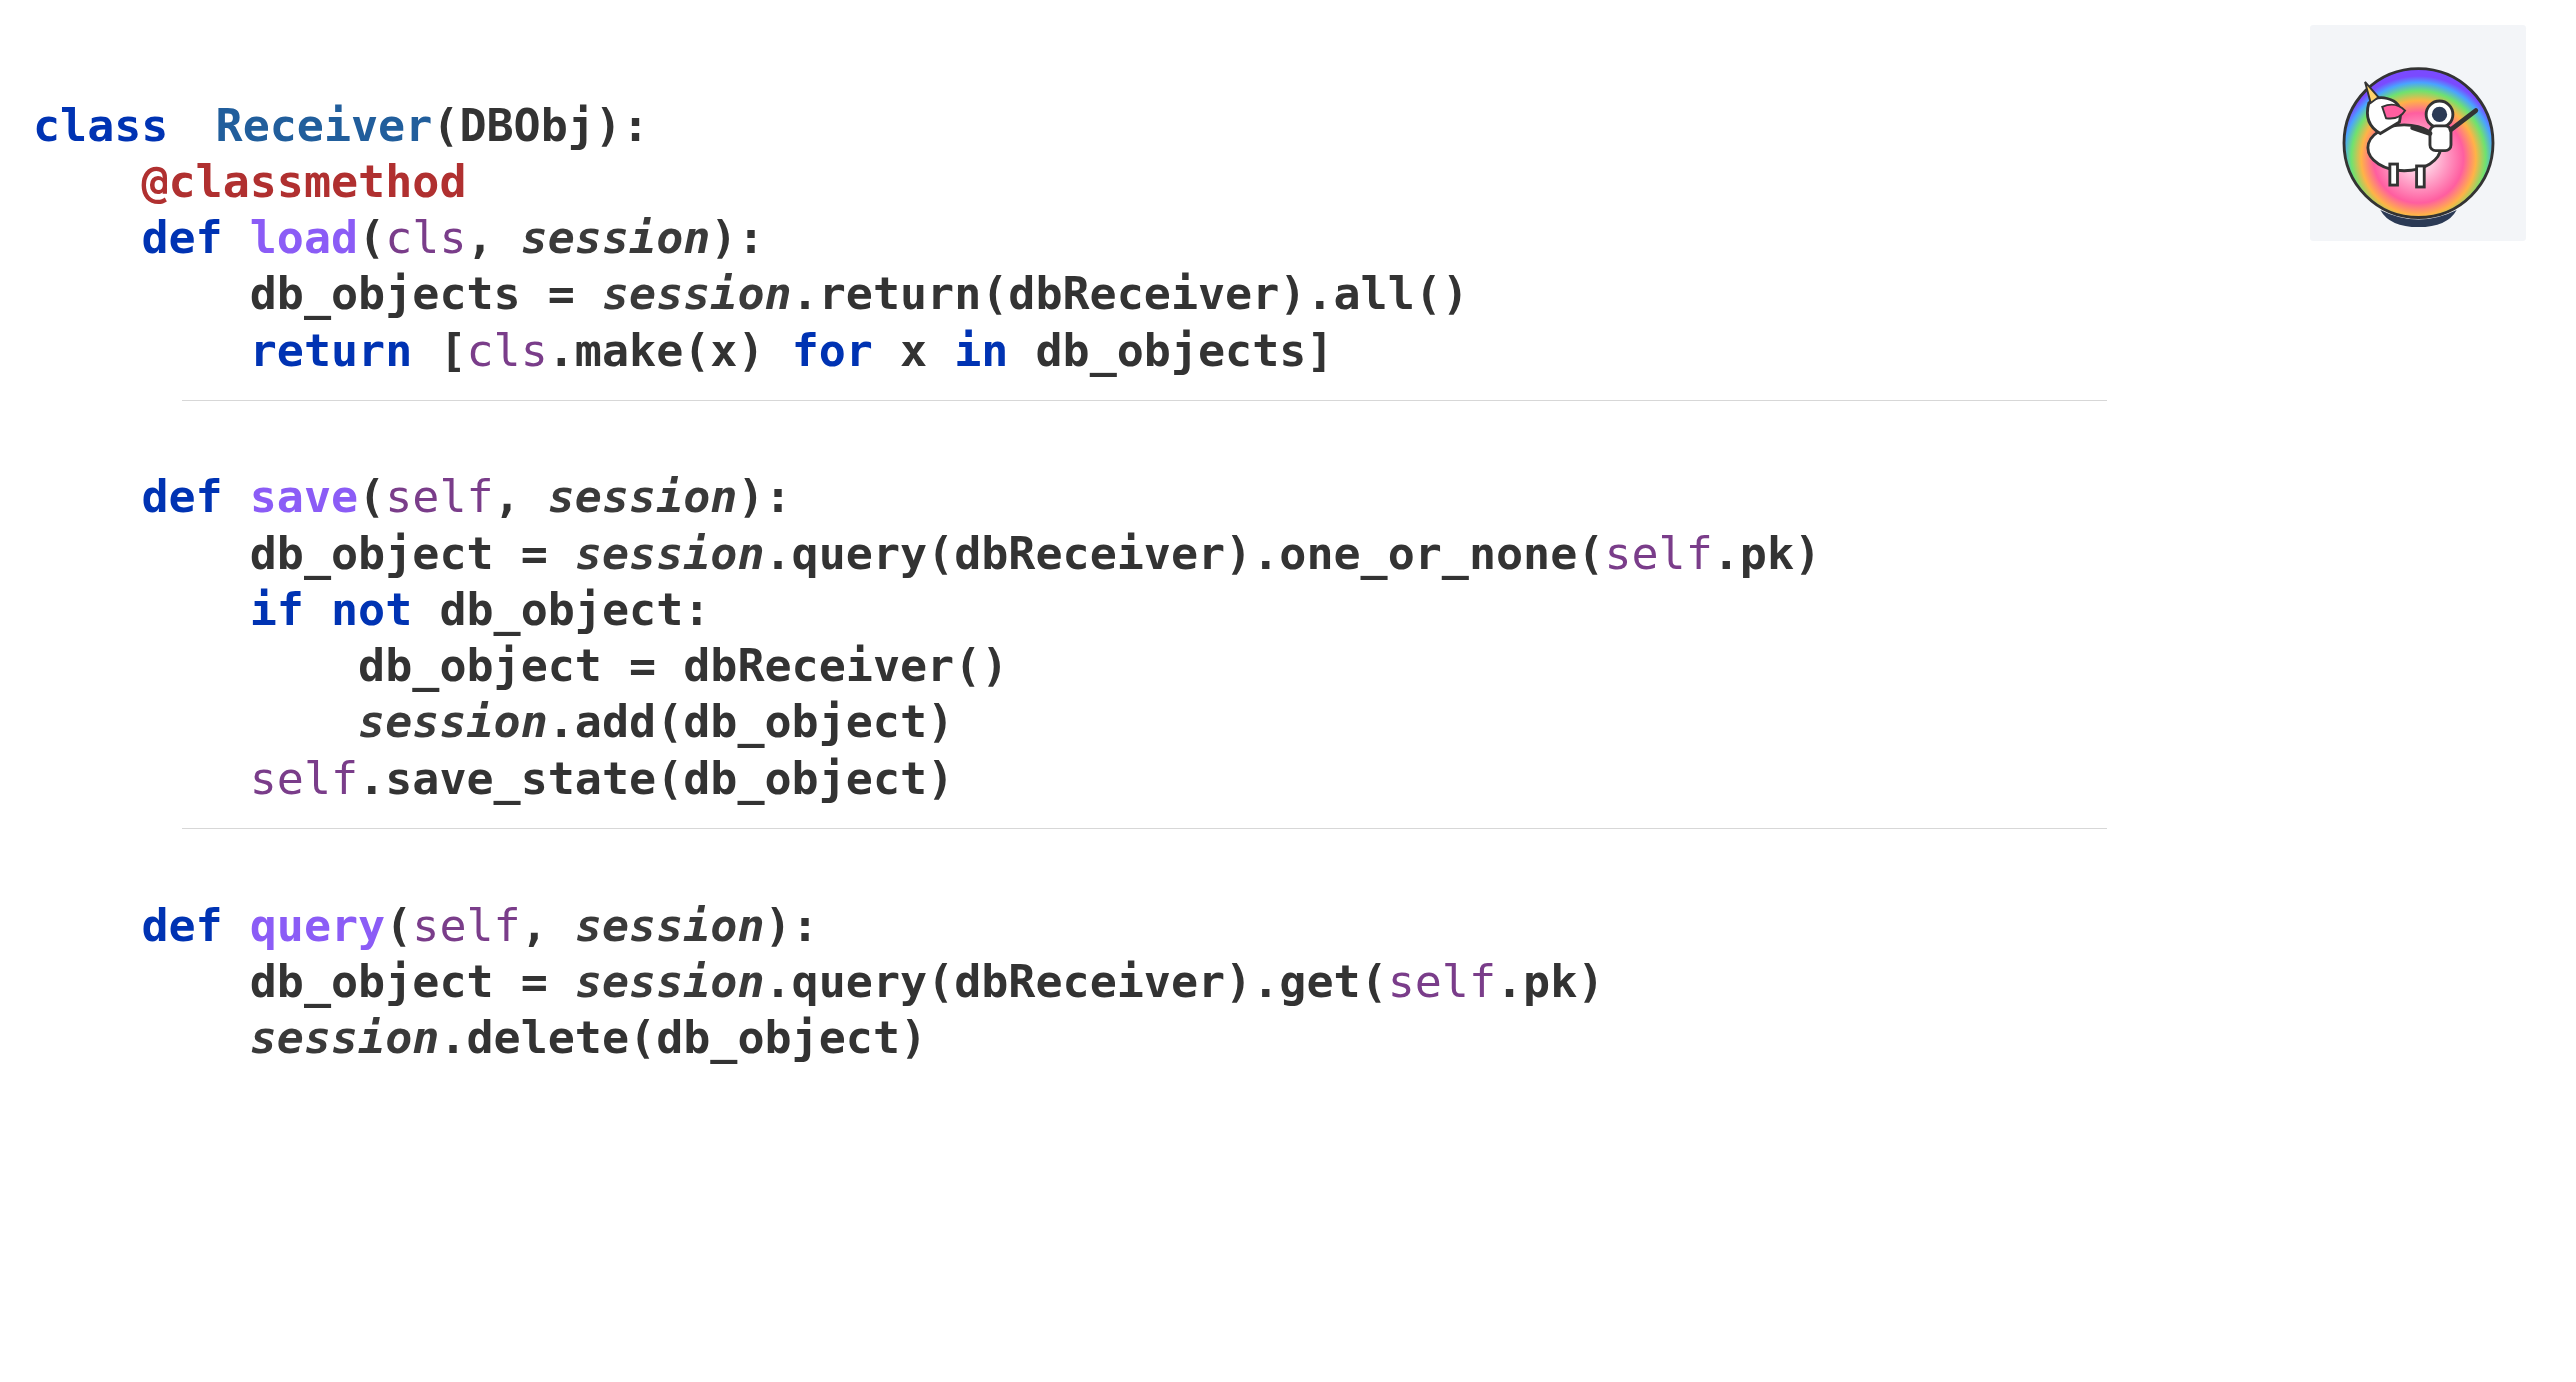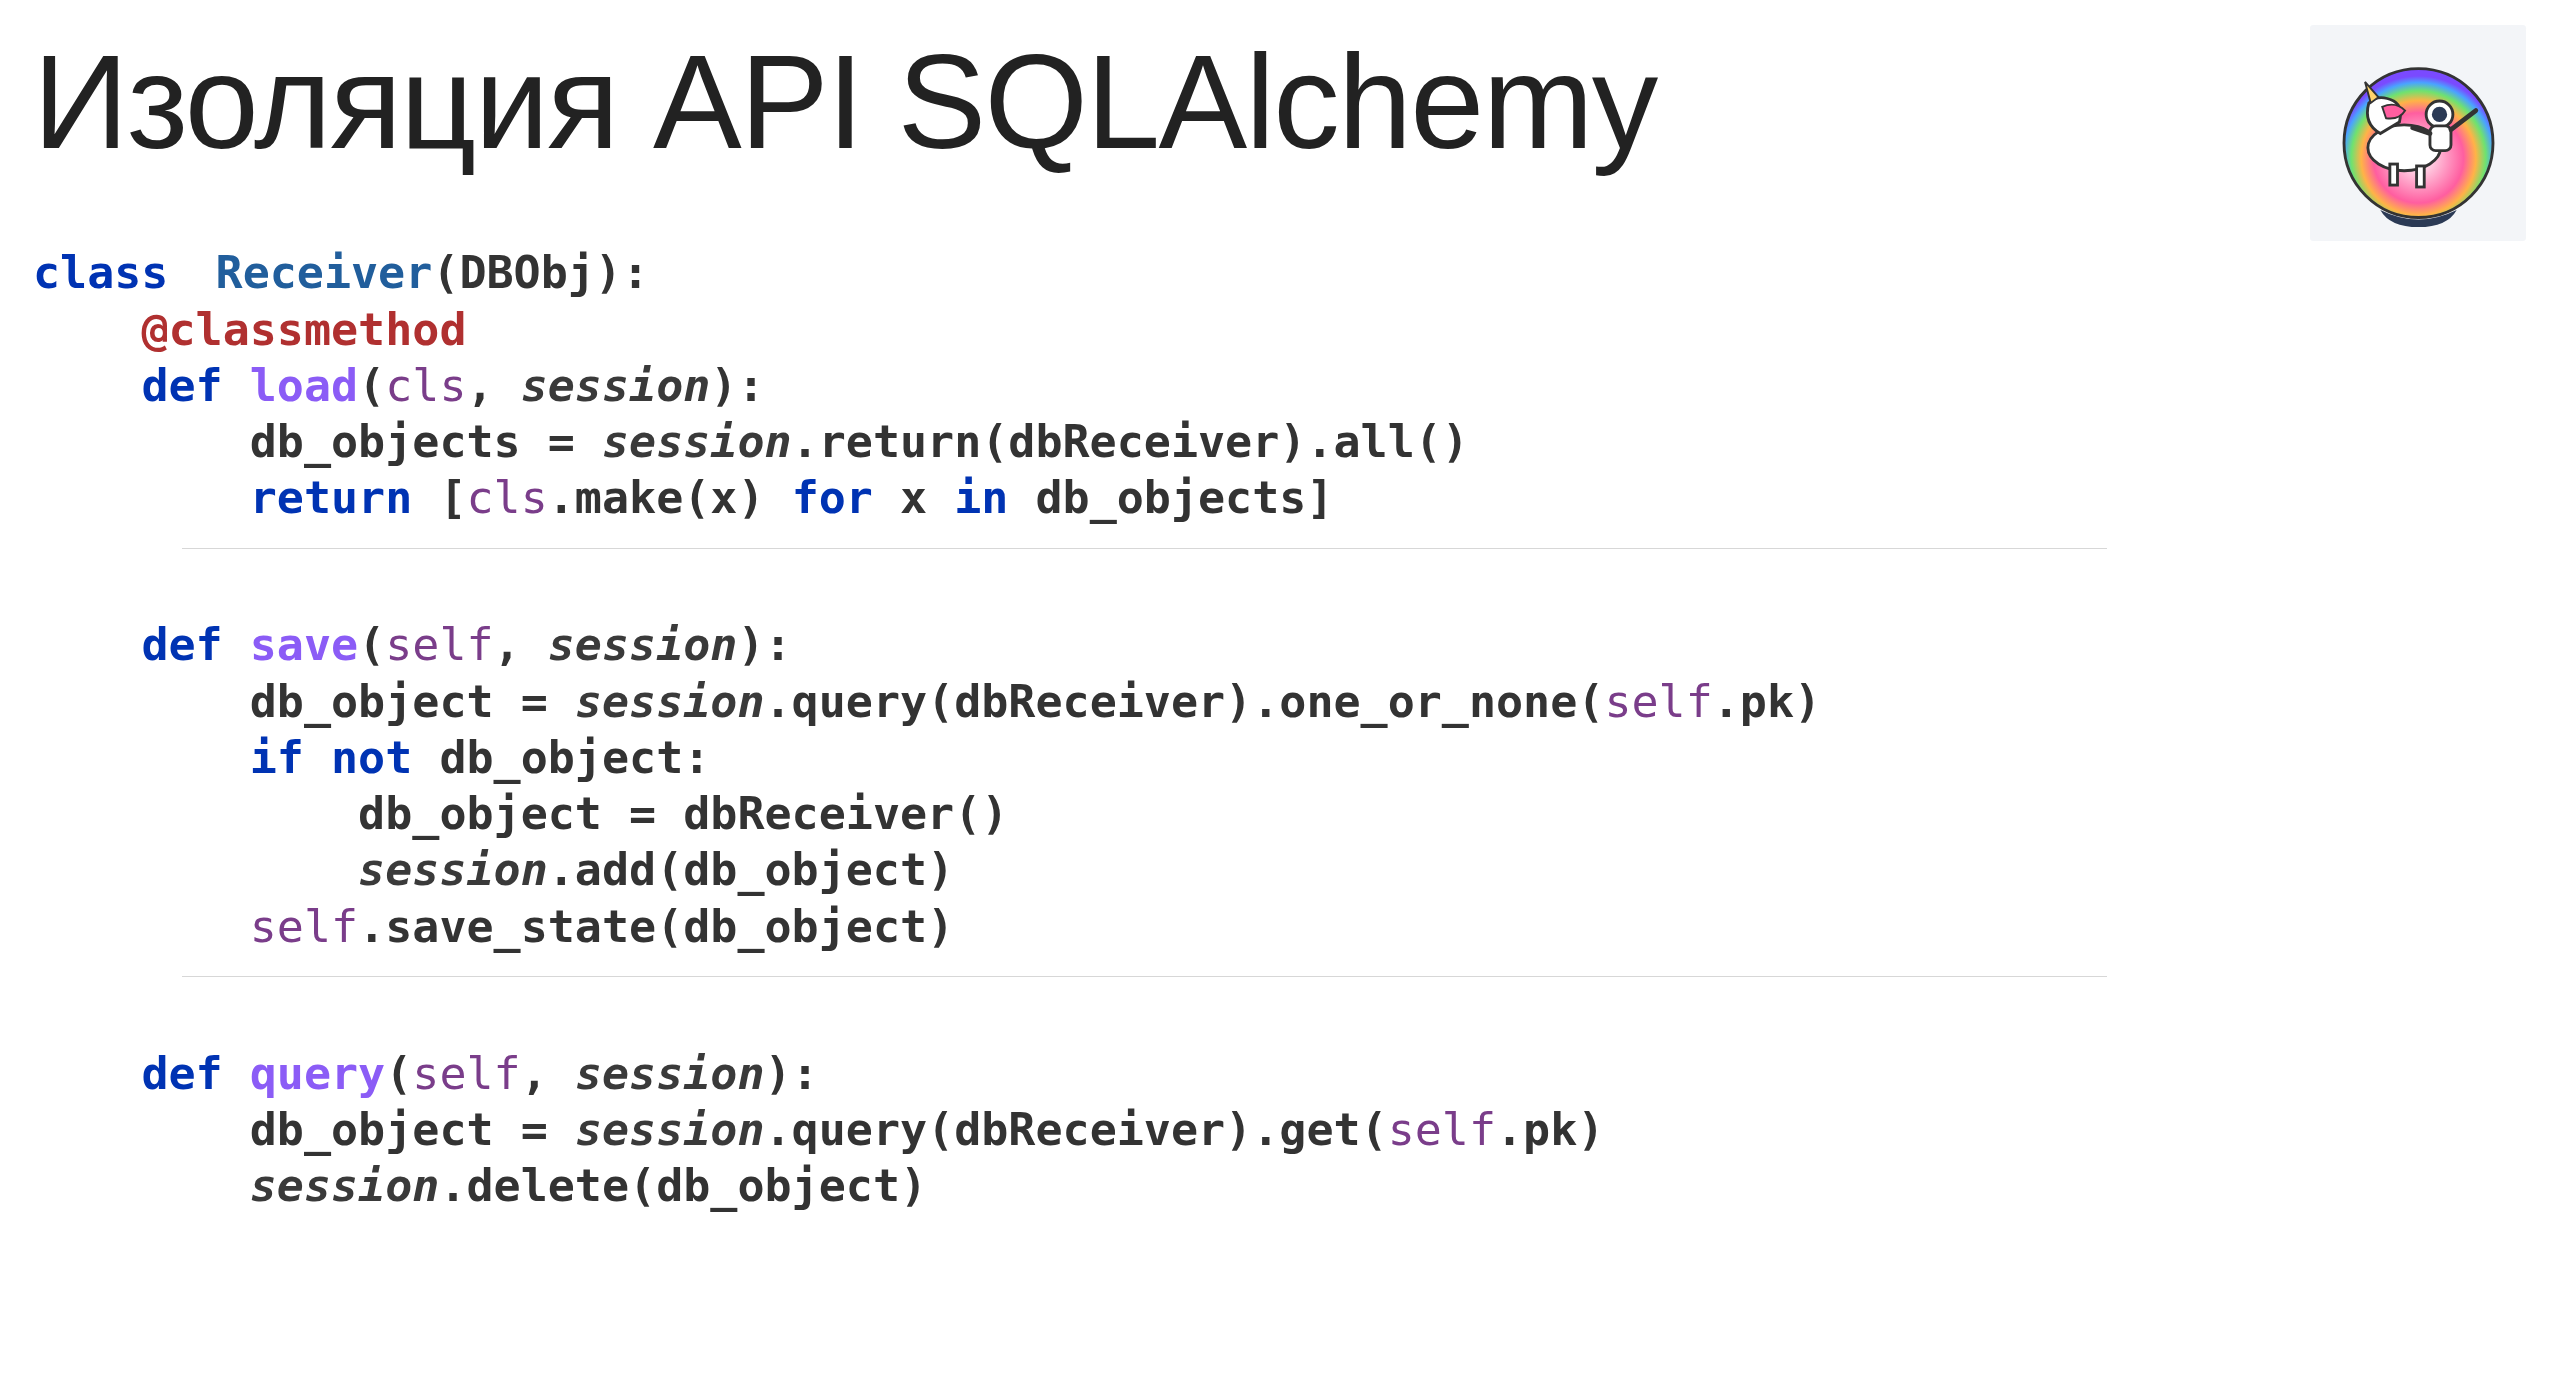--- a/index.html
+++ b/index.html
@@ -93,21 +93,20 @@
       <circle cx="122" cy="80" r="14" fill="#fff" stroke="#333" stroke-width="3"></circle>
       <circle cx="122" cy="80" r="8" fill="#2b3a55"></circle>
       <rect x="112" y="92" width="22" height="26" rx="6" fill="#fff" stroke="#333" stroke-width="3"></rect>
       <path d="M134 96 l26 -20" stroke="#333" stroke-width="5" stroke-linecap="round"></path>
       <path d="M112 100 l-18 -6" stroke="#333" stroke-width="5" stroke-linecap="round"></path>
 
       <path d="M60 180 q40 20 80 0 q-10 18 -40 18 q-30 0 -40 -18z" fill="#2b3a55"></path>
     </svg>
   </div>
 
-  <h1 class="title">Изоляция API SQLAlchemy</h1>
 
   <div class="code">
 <span><span class="kw">class </span><span class="cls">Receiver</span><span class="txt">(DBObj):</span></span>
 <span>    <span class="dec">@classmethod</span></span>
 <span>    <span class="kw">def </span><span class="fn">load</span><span class="txt">(</span><span class="self">cls</span><span class="txt">, </span><span class="arg">session</span><span class="txt">):</span></span>
 <span>        <span class="txt">db_objects </span><span class="txt">= </span><span class="arg">session</span><span class="txt">.return(dbReceiver).all()</span></span>
 <span>        <span class="kw">return </span><span class="txt">[</span><span class="self">cls</span><span class="txt">.make(x) </span><span class="kw">for </span><span class="txt">x </span><span class="kw">in </span><span class="txt">db_objects]</span></span>
 <hr class="rule">
 <span>    <span class="kw">def </span><span class="fn">save</span><span class="txt">(</span><span class="self">self</span><span class="txt">, </span><span class="arg">session</span><span class="txt">):</span></span>
 <span>        <span class="txt">db_object </span><span class="txt">= </span><span class="arg">session</span><span class="txt">.query(dbReceiver).one_or_none(</span><span class="self">self</span><span class="txt">.pk)</span></span>

